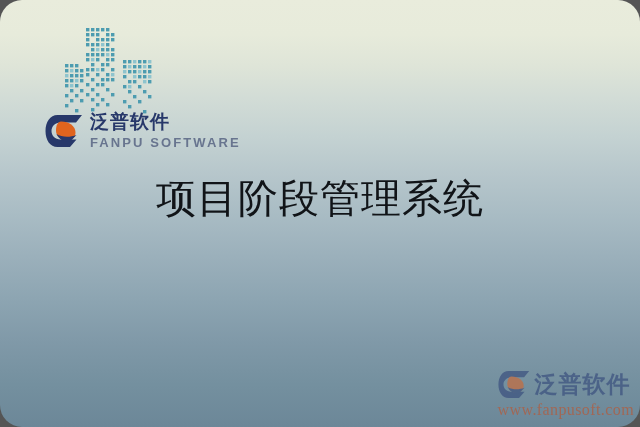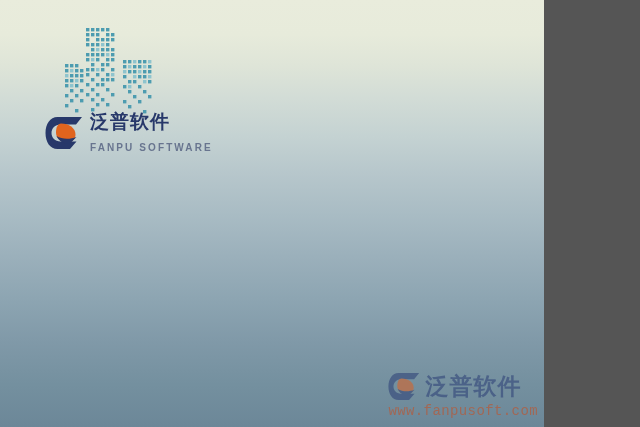--- a/index.html
+++ b/index.html
@@ -3,39 +3,40 @@
 <meta charset="utf-8">
 <title>项目阶段管理系统有哪些</title>
 <style>
   html, body {
     margin: 0;
     padding: 0;
     background: #555;
   }
   #canvas {
     position: relative;
-    width: 544px;
+    width: 640px;
     height: 427px;
     overflow: hidden;
     font-family: "Liberation Sans", "DejaVu Sans", sans-serif;
     background: linear-gradient(
       to bottom,
       #e9ecdc 0%,
       #e7ebdb 8%,
       #dfe5d8 15%,
       #d2dcd6 23%,
       #c4d2d2 32%,
       #b6c6cb 41%,
       #a9bcc4 50%,
       #9bb0bb 60%,
       #8da5b2 70%,
       #8099a8 80%,
       #74909f 90%,
       #6c8798 100%
     );
+    border-radius: 22px;
   }
 
   
   #skyline {
     position: absolute;
     left: 62px;
     top: 25px;
     width: 110px;
     height: 90px;
   }
@@ -60,25 +61,25 @@
   .logo-cn {
     font-family: "DejaVu Sans", "Liberation Sans", sans-serif;
     font-size: 19px;
     font-weight: bold;
     color: #27386a;
     letter-spacing: 1px;
     white-space: nowrap;
   }
   .logo-en {
     font-family: "Liberation Sans", "DejaVu Sans", sans-serif;
-    font-size: 10px;
+    font-size: 13px;
     font-weight: bold;
     color: #68758f;
     letter-spacing: 2.1px;
-    margin-top: 12px;
+    margin-top: 5px;
     white-space: nowrap;
   }
 
   
   #headline {
     position: absolute;
     left: 0;
     top: 172px;
     width: 640px;
     text-align: center;
@@ -106,22 +107,22 @@
   #wm-mark { width: 32px; height: 29px; display: block; }
   .wm-cn {
     font-family: "DejaVu Sans", "Liberation Sans", sans-serif;
     font-size: 23px;
     font-weight: bold;
     color: #33477a;
     letter-spacing: 1px;
     white-space: nowrap;
   }
   .wm-url {
-    font-family: Liberation Mono, monospace;
-    font-size: 14px;
+    font-family: Liberation Serif, serif;
+    font-size: 16px;
     color: #c0532b;
     letter-spacing: 0.4px;
     text-align: right;
     margin-top: 1px;
     white-space: nowrap;
   }
 </style>
 </head>
 <body>
 
@@ -274,20 +275,21 @@
       <path d="M16 7.5 C24 7.5 30.5 12 30.5 18.5 C30.5 23 27 26.5 22 26.5 C15.5 26.5 11 22 11 16.5 C11 11 13 7.5 16 7.5 Z" fill="#e0641e"></path>
       <path d="M11.5 20 C14 25.5 19 28 25 27.5 L31.5 21 C25 23.5 17 23.5 11.5 20 Z" fill="#27386a"></path>
     </svg>
     <div class="logo-words">
       <div class="logo-cn">泛普软件</div>
       <div class="logo-en">FANPU SOFTWARE</div>
     </div>
   </div>
 
   <div id="headline">
+    <span class="line">项目阶段管理系统</span>
   </div>
 
   <div id="watermark">
     <div class="wm-row">
       <svg id="wm-mark" viewBox="0 0 38 34" xmlns="http://www.w3.org/2000/svg" aria-hidden="true">
         <path d="M12.5 1 L37 1 L31 8.5 L15.5 8.5 C10 8.5 6.5 12.5 6.5 17 C6.5 21.5 10 25.5 15.5 25.5 L31.5 25.5 L25 33 L12.5 33 C5 33 0.5 26 0.5 17 C0.5 8 5 1 12.5 1 Z" fill="#33477a"></path>
         <path d="M16 7.5 C24 7.5 30.5 12 30.5 18.5 C30.5 23 27 26.5 22 26.5 C15.5 26.5 11 22 11 16.5 C11 11 13 7.5 16 7.5 Z" fill="#d2662f"></path>
         <path d="M11.5 20 C14 25.5 19 28 25 27.5 L31.5 21 C25 23.5 17 23.5 11.5 20 Z" fill="#33477a"></path>
       </svg>
       <div class="wm-cn">泛普软件</div>

